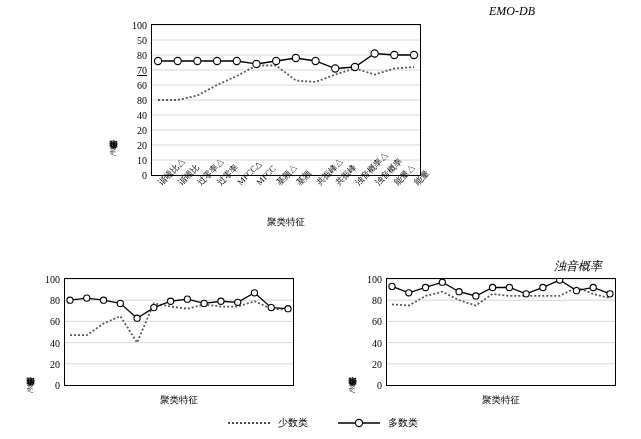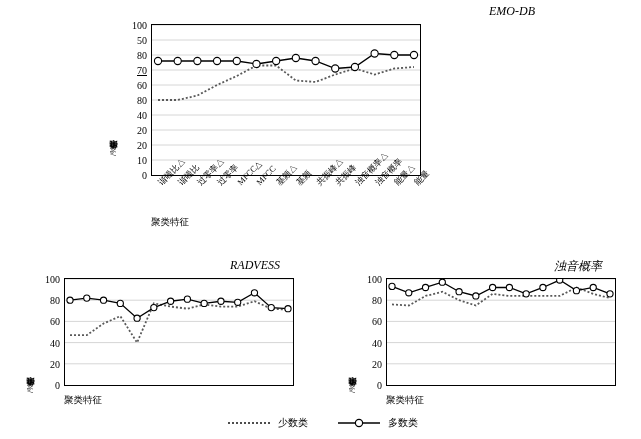--- a/index.html
+++ b/index.html
@@ -39,21 +39,21 @@
   .plot-area{
     position:absolute;
     border:1px solid #000;
     box-sizing:border-box;
     background:#fff;
     overflow:hidden;
   }
   .xlabel{
     position:absolute;
     font-size:9.5px;
-    text-align:left;
+    text-align:center;
     width:100%;
     color:#000;
   }
   .xcat{
     position:absolute;
     font-size:8.5px;
     color:#000;
     white-space:nowrap;
     transform-origin:left top;
     transform:rotate(-45deg);
@@ -133,21 +133,20 @@
         <div class="xcat" style="left: 257.923px; top: 160px;">浊音概率△</div>
         <div class="xcat" style="left: 277.615px; top: 160px;">浊音概率</div>
         <div class="xcat" style="left: 297.308px; top: 160px;">能量△</div>
         <div class="xcat" style="left: 317px; top: 160px;">能量</div>
       </div>
     <div class="xlabel" style="left:56px;top:196px;width:270px;">聚类特征</div>
   </div>
 </div>
 
 <div class="chart" id="chart-radvess" style="left:10px;top:258px;width:300px;height:160px;">
-  <div class="chart-title" style="width:220px;margin-left:50px;">RADVESS</div>
   <div class="plot-wrap" style="position:absolute;left:0;top:16px;width:300px;height:140px;">
     <div class="ylabel" style="left:14px;top:14px;height:105px;">分类准确率/%</div>
     <div id="radvess-yticks">
         <div class="ytick" style="top: 107px; left: 20px; width: 30px;">0</div>
         <div class="ytick" style="top: 85.8px; left: 20px; width: 30px;">20</div>
         <div class="ytick" style="top: 64.6px; left: 20px; width: 30px;">40</div>
         <div class="ytick" style="top: 43.4px; left: 20px; width: 30px;">60</div>
         <div class="ytick" style="top: 22.2px; left: 20px; width: 30px;">80</div>
         <div class="ytick" style="top: 1px; left: 20px; width: 30px;">100</div>
       </div>

